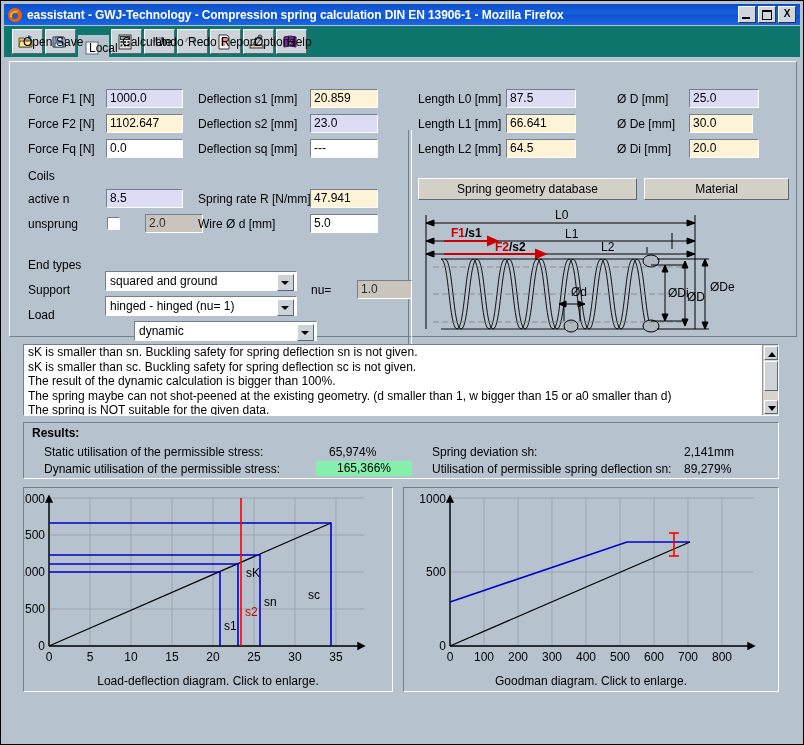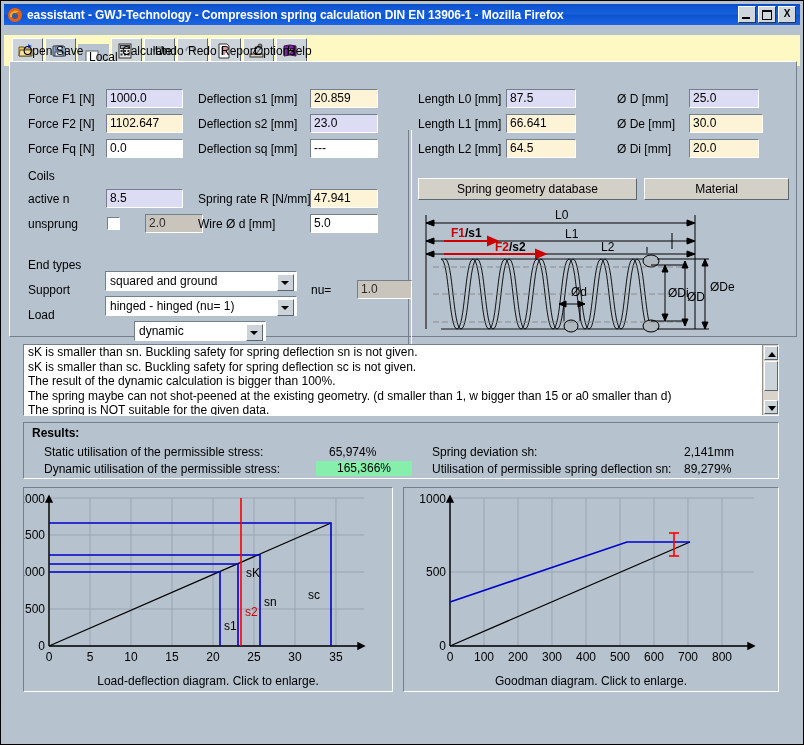--- a/index.html
+++ b/index.html
@@ -38,22 +38,22 @@
     width:16px;height:15px;background:#cfd6de;
     border-top:1px solid #ffffff;border-left:1px solid #ffffff;
     border-right:1px solid #31353b;border-bottom:1px solid #31353b;
     position:relative;font-size:10px;line-height:13px;text-align:center;
     color:#000;font-weight:bold;
   }
   .tb-btn .mn{position:absolute;left:3px;bottom:3px;width:8px;height:2px;background:#000;}
   .tb-btn .mx{position:absolute;left:3px;top:3px;width:8px;height:7px;border:1px solid #000;border-top-width:2px;}
   
   .toolbar{
-    position:absolute;left:3px;top:34px;width:796px;height:31px;
-    background:#fef9c3;display:flex;align-items:center;padding-left:8px;
+    position:absolute;left:3px;top:25px;width:796px;height:31px;
+    background:#0f766e;display:flex;align-items:center;padding-left:8px;
     box-sizing:border-box;
   }
   .tbtn{
     height:25px;background:#cdd4d9;
     border-top:1px solid #ffffff;border-left:1px solid #ffffff;
     border-right:1px solid #5c6670;border-bottom:1px solid #5c6670;
     display:flex;align-items:center;padding:0 8px 0 5px;margin-right:2px;
     font-size:12px;color:#000;white-space:nowrap;box-sizing:border-box;
   }
   .tbtn.disabled{color:#8b949c;}
@@ -330,37 +330,37 @@
     </div>
     <div class="lbl" style="left:18px;top:221px;">Support</div>
     <div class="sel" style="left:95px;top:218px;width:192px;">
       <span>hinged - hinged (nu= 1)</span>
       <span class="arrow"></span>
     </div>
     <div class="lbl" style="left:301px;top:221px;">nu=</div>
     <div class="fld f-gray" style="left:327px;top:218px;width:55px;">1.0</div>
 
     <div class="lbl" style="left:18px;top:246px;text-align:right;">Load</div>
-    <div class="sel" style="left:124px;top:243px;width:132px;">
+    <div class="sel" style="left:124px;top:243px;width:183px;">
       <span>dynamic</span>
       <span class="arrow"></span>
     </div>
 
     <div class="lbl" style="left:408px;top:30px;">Length L0 [mm]</div>
     <div class="lbl" style="left:408px;top:55px;">Length L1 [mm]</div>
     <div class="lbl" style="left:408px;top:80px;">Length L2 [mm]</div>
     <div class="fld f-lav" style="left:496px;top:27px;width:70px;">87.5</div>
     <div class="fld f-cream" style="left:496px;top:52px;width:70px;">66.641</div>
     <div class="fld f-cream" style="left:496px;top:77px;width:70px;">64.5</div>
 
     <div class="lbl" style="left:607px;top:30px;">Ø D [mm]</div>
     <div class="lbl" style="left:607px;top:55px;">Ø De [mm]</div>
     <div class="lbl" style="left:607px;top:80px;">Ø Di [mm]</div>
     <div class="fld f-lav" style="left:679px;top:27px;width:70px;">25.0</div>
-    <div class="fld f-cream" style="left:679px;top:52px;width:74px;">30.0</div>
+    <div class="fld f-cream" style="left:679px;top:52px;width:64px;">30.0</div>
     <div class="fld f-cream" style="left:679px;top:77px;width:70px;">20.0</div>
 
     <div class="btn3d" style="left:408px;top:116px;width:219px;">Spring geometry database</div>
     <div class="btn3d" style="left:634px;top:116px;width:145px;">Material</div>
   </div>
 
   <div class="springbox">
     <svg width="366" height="124" viewBox="0 0 366 124">
       <g stroke="#000" fill="none" stroke-width="1">
 

